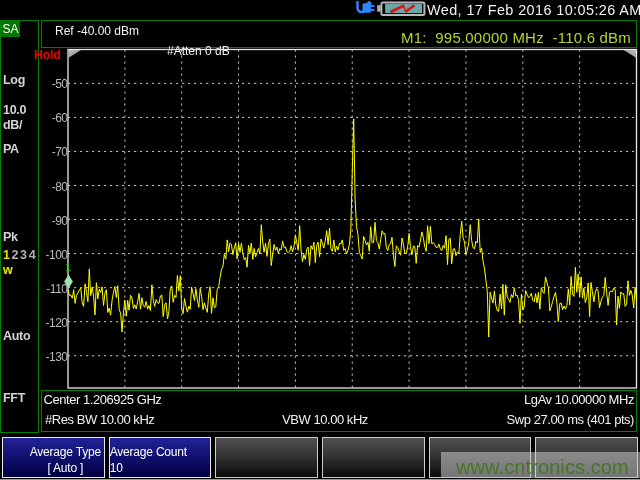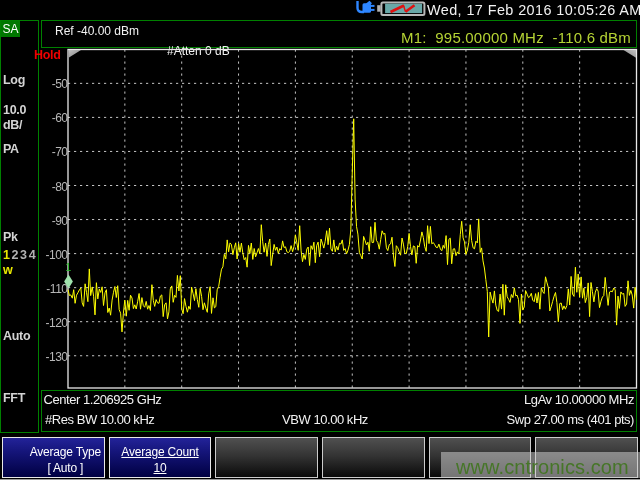--- a/index.html
+++ b/index.html
@@ -101,21 +101,21 @@
 <div class="btxt" style="left:43.5px; top:392px;">Center 1.206925 GHz</div>
 <div class="btxt" style="right:6px; top:392px;">LgAv 10.00000 MHz</div>
 <div class="btxt" style="left:45px; top:412px;">#Res BW 10.00 kHz</div>
 <div class="btxt" style="left:282px; top:412px;">VBW 10.00 kHz</div>
 <div class="btxt" style="right:6px; top:412px;">Swp 27.00 ms (401 pts)</div>
 
 <div class="abs" style="left:2.0px; top:437px; width:102.6px; height:41px; background:linear-gradient(to bottom, #232399 0%, #15157a 35%, #000042 100%); border:1.5px solid #e8e8e8; box-sizing:border-box;">
     <div style="position:absolute; left:0; top:6px; width:100%; text-align:center;font-size:12px; letter-spacing:-0.2px; color:#fff; line-height:16px;margin-left:12px;">Average Type<br>[ Auto ]</div>
   </div>
 <div class="abs" style="left:108.7px; top:437px; width:102.6px; height:41px; background:linear-gradient(to bottom, #232399 0%, #15157a 35%, #000042 100%); border:1.5px solid #e8e8e8; box-sizing:border-box;">
-    <div style="position:absolute; left:0; top:6px; width:100%; text-align:center;font-size:12px; letter-spacing:-0.2px; color:#fff; line-height:16px;text-decoration:underline;">Average Count<br>10</div>
+    <div style="position:absolute; left:0; top:6px; width:100%; text-align:left;font-size:12px; letter-spacing:-0.2px; color:#fff; line-height:16px;">Average Count<br>10</div>
   </div>
 <div class="abs" style="left:215.3px; top:437px; width:102.6px; height:41px; background:linear-gradient(to bottom, #505050 0%, #343434 45%, #0a0a0a 100%); border:1.5px solid #cccccc; box-sizing:border-box;"></div>
 <div class="abs" style="left:322.0px; top:437px; width:102.6px; height:41px; background:linear-gradient(to bottom, #505050 0%, #343434 45%, #0a0a0a 100%); border:1.5px solid #cccccc; box-sizing:border-box;"></div>
 <div class="abs" style="left:428.6px; top:437px; width:102.6px; height:41px; background:linear-gradient(to bottom, #505050 0%, #343434 45%, #0a0a0a 100%); border:1.5px solid #cccccc; box-sizing:border-box;"></div>
 <div class="abs" style="left:535.2px; top:437px; width:102.6px; height:41px; background:linear-gradient(to bottom, #505050 0%, #343434 45%, #0a0a0a 100%); border:1.5px solid #cccccc; box-sizing:border-box;"></div>
 <div class="abs" style="left:0px; top:478.6px; width:640px; height:1.4px; background:#9a9a9a;"></div>
 
 <div class="abs" style="left:441px; top:452px; width:199px; height:26px; background:rgba(205,205,205,0.55);"></div>
 <div class="abs" style="left:456px; top:456px; font-size:20px; letter-spacing:0.1px; color:#467628;">www.cntronics.com</div>
 

